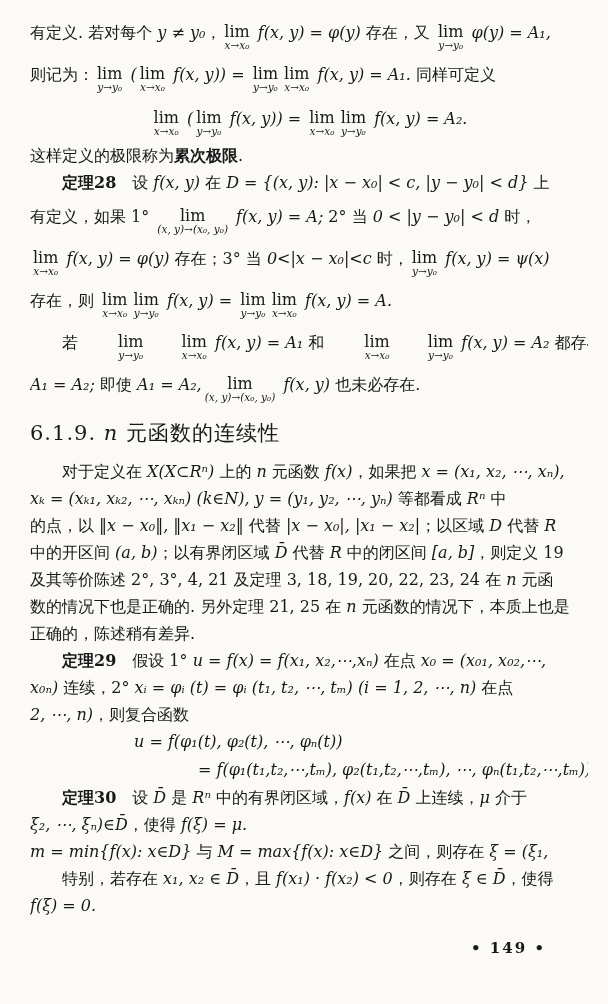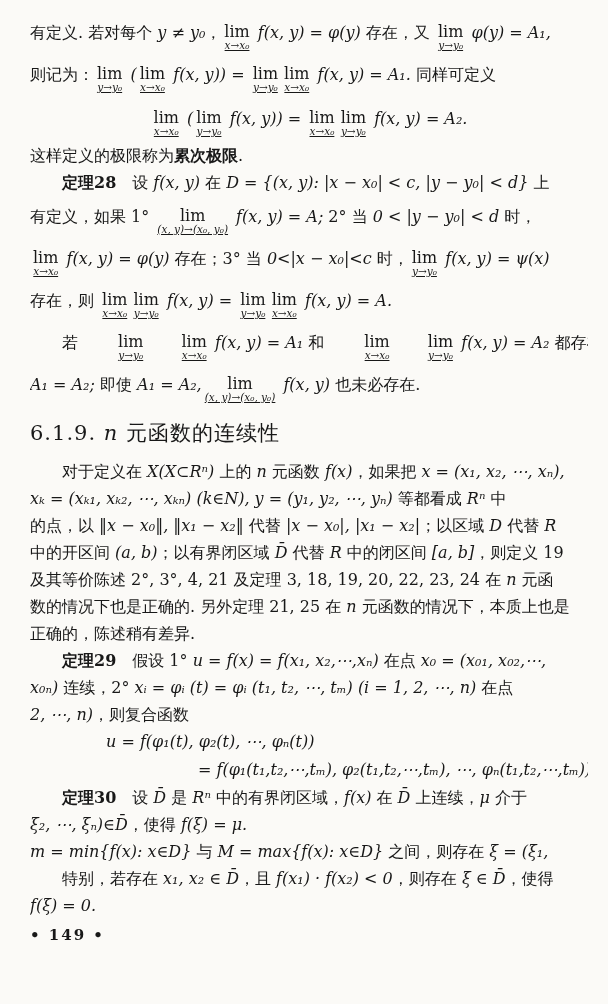--- a/index.html
+++ b/index.html
@@ -34,36 +34,37 @@
     line-height: 46px;
     height: 46px;
   }
   .h {
     font-size: 21px;
     line-height: 30px;
     height: 30px;
     margin: 12px 0 10px 0;
     letter-spacing: 1px;
   }
-  .fm  { margin-left: 76px; line-height: 28px; height: 28px; }
+  .fm  { margin-left: 104px; line-height: 28px; height: 28px; }
   .fm2 { margin-left: 168px; line-height: 28px; height: 28px; }
   .txt  { }
   .math { font-style: italic; }
   .bold { font-weight: bold; }
   .lim {
     display: inline-block;
     text-align: center;
     vertical-align: -11px;
     margin: 0 3px;
     font-style: normal;
   }
   .lim-word { display: block; line-height: 17px; font-style: normal; }
-  .lim-sub  { display: block; font-size: 10.5px; line-height: 11px; font-style: italic; text-decoration: underline; }
+  .lim-sub  { display: block; font-size: 10.5px; line-height: 11px; font-style: italic; }
   .footer {
-    margin-top: 7px;
+    margin-top: 20px;
+    text-align: right;
     padding-right: 42px;
     font-weight: bold;
     letter-spacing: 2px;
     font-size: 15px;
   }
 </style>
 </head>
 <body>
 
 <div class="page">

